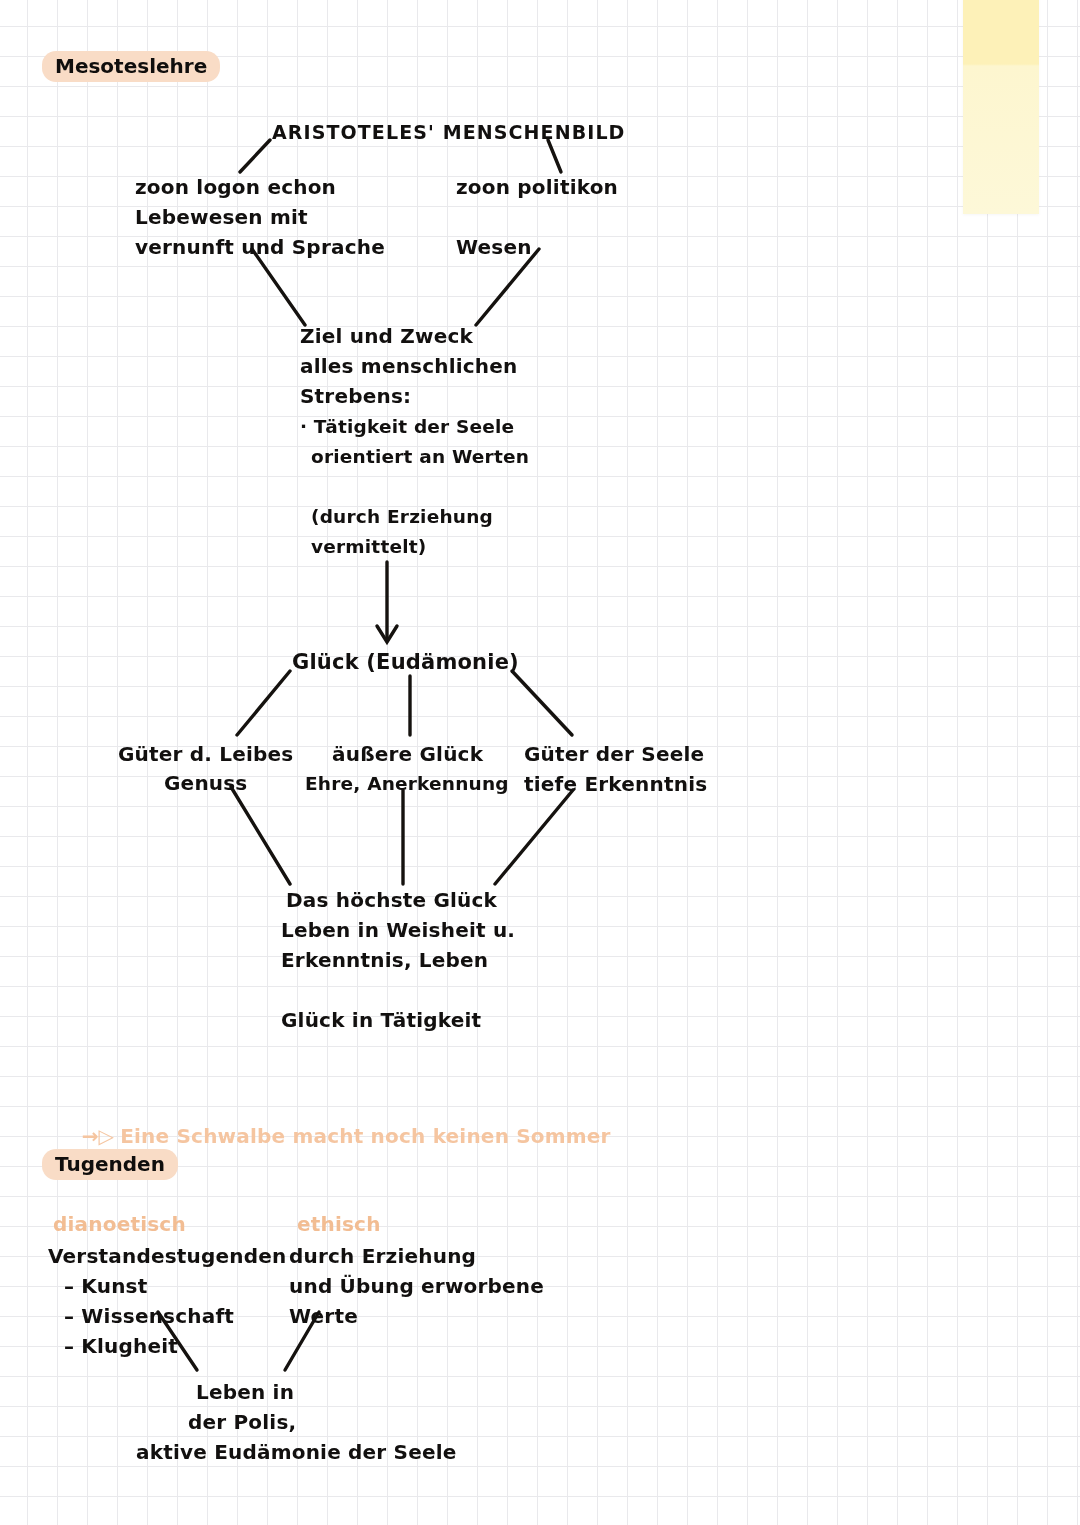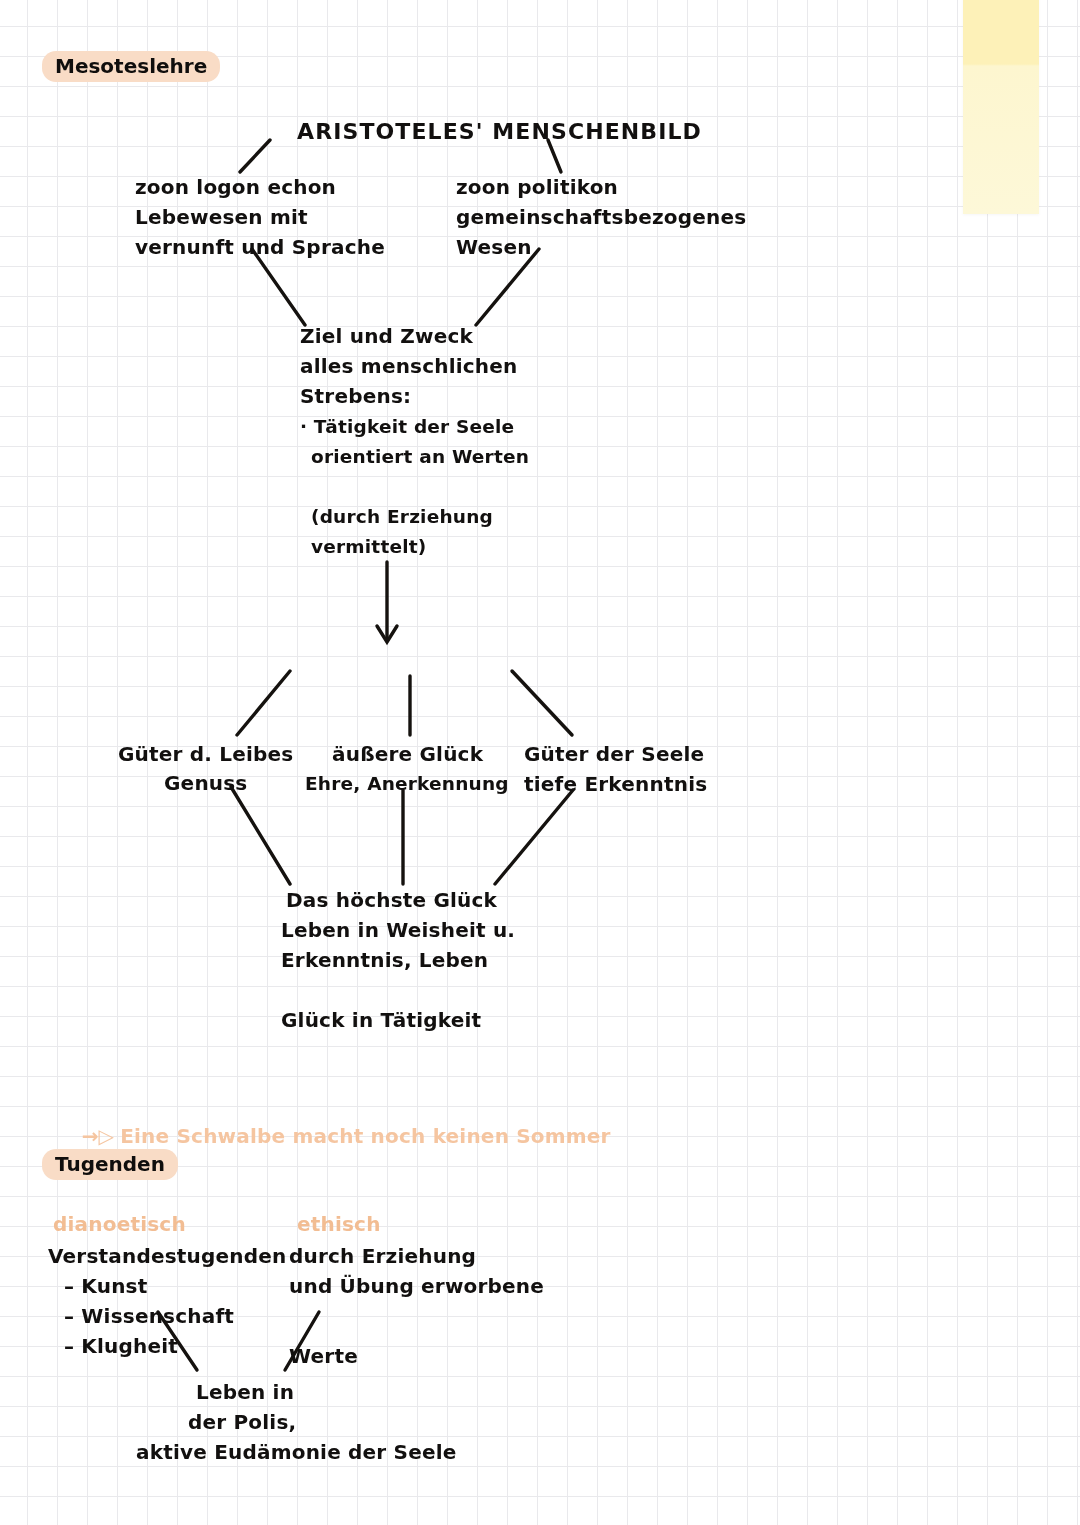--- a/index.html
+++ b/index.html
@@ -40,21 +40,21 @@
     color: #12100f;
     font-weight: 700;
     letter-spacing: 0.2px;
     line-height: 30px;
     white-space: pre;
     font-size: 20px;
     -webkit-font-smoothing: antialiased;
   }
 
   .tx.sm   { font-size: 18.5px; }
-  .tx.caps { font-size: 22px; letter-spacing: 1.1px; margin-left: 25px; }
+  .tx.caps { font-size: 19px; letter-spacing: 1.1px; }
   .tx.big  { font-size: 21px; }
 
   
   .badge {
     position: absolute;
     display: inline-block;
     padding: 2px 13px 3px 13px;
     border-radius: 14px;
     background: #f9dcc6;
     color: #100e0d;
@@ -124,31 +124,31 @@
 
   <div class="badge" style="left:42px; top:51px;">Mesoteslehre</div>
 
   <div class="tx caps" style="left:272px; top:117px;">ARISTOTELES' MENSCHENBILD</div>
 
   <div class="tx" style="left:135px; top:172px;">zoon logon echon</div>
   <div class="tx" style="left:135px; top:202px;">Lebewesen mit</div>
   <div class="tx" style="left:135px; top:232px;">vernunft und Sprache</div>
 
   <div class="tx" style="left:456px; top:172px;">zoon politikon</div>
-  <div class="tx" style="left:456px; top:202px;">gemeinschaftsbezogenes</div>
   <div class="tx" style="left:456px; top:232px;">Wesen</div>
 
   <div class="tx" style="left:300px; top:321px;">Ziel und Zweck</div>
   <div class="tx" style="left:300px; top:351px;">alles menschlichen</div>
   <div class="tx" style="left:300px; top:381px;">Strebens:</div>
   <div class="tx sm" style="left:300px; top:412px;">· Tätigkeit der Seele</div>
   <div class="tx sm" style="left:311px; top:442px;">orientiert an Werten</div>
   <div class="tx sm" style="left:311px; top:502px;">(durch Erziehung</div>
   <div class="tx sm" style="left:311px; top:532px;">vermittelt)</div>
 
+  <div class="tx big" style="left:292px; top:647px;">Glück (Eudämonie)</div>
 
   <div class="tx" style="left:118px; top:739px;">Güter d. Leibes</div>
   <div class="tx" style="left:164px; top:768px;">Genuss</div>
 
   <div class="tx" style="left:332px; top:739px;">äußere Glück</div>
   <div class="tx sm" style="left:305px; top:769px;">Ehre, Anerkennung</div>
 
   <div class="tx" style="left:524px; top:739px;">Güter der Seele</div>
   <div class="tx" style="left:524px; top:769px;">tiefe Erkenntnis</div>
 
@@ -165,19 +165,19 @@
 
   <div class="tx peach-strong" style="left:53px; top:1209px;">dianoetisch</div>
   <div class="tx" style="left:48px; top:1241px;">Verstandestugenden</div>
   <div class="tx" style="left:64px; top:1271px;">– Kunst</div>
   <div class="tx" style="left:64px; top:1301px;">– Wissenschaft</div>
   <div class="tx" style="left:64px; top:1331px;">– Klugheit</div>
 
   <div class="tx peach-strong" style="left:297px; top:1209px;">ethisch</div>
   <div class="tx" style="left:289px; top:1241px;">durch Erziehung</div>
   <div class="tx" style="left:289px; top:1271px;">und Übung erworbene</div>
-  <div class="tx" style="left:289px; top:1301px;margin-top:40px;">Werte</div>
+  <div class="tx" style="left:289px; top:1301px;">Werte</div>
 
   <div class="tx" style="left:196px; top:1377px;">Leben in</div>
   <div class="tx" style="left:188px; top:1407px;">der Polis,</div>
   <div class="tx" style="left:136px; top:1437px;">aktive Eudämonie der Seele</div>
 
 </div>
 
 </body></html>

